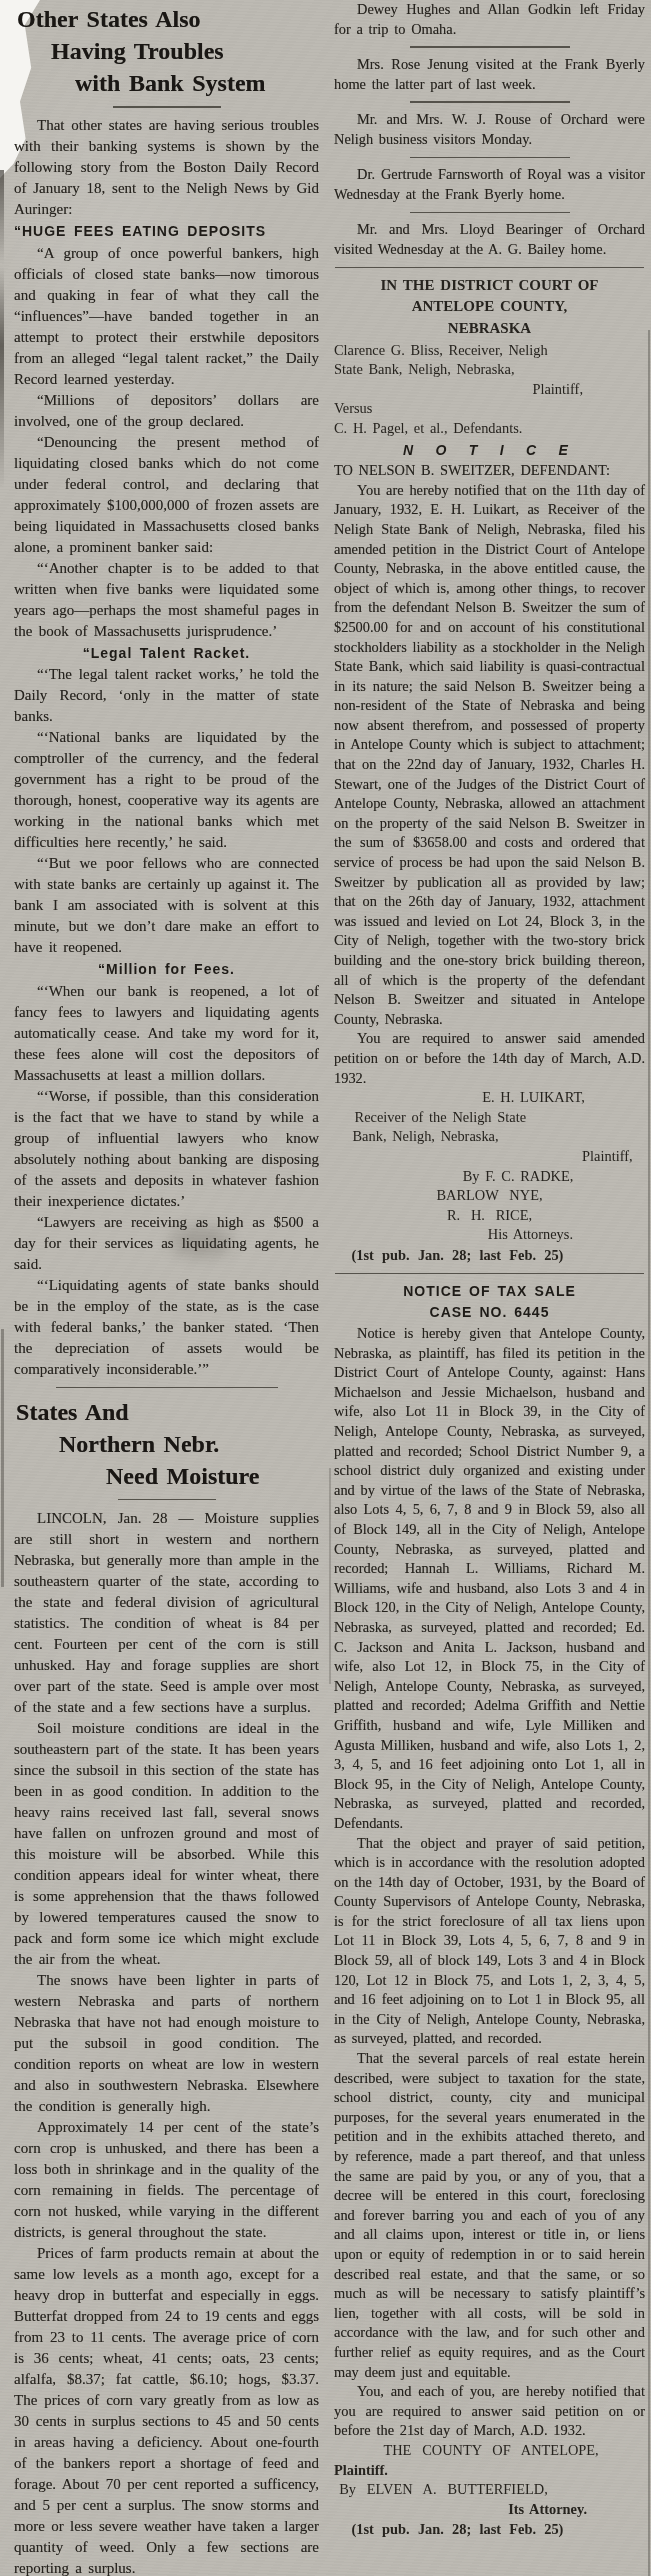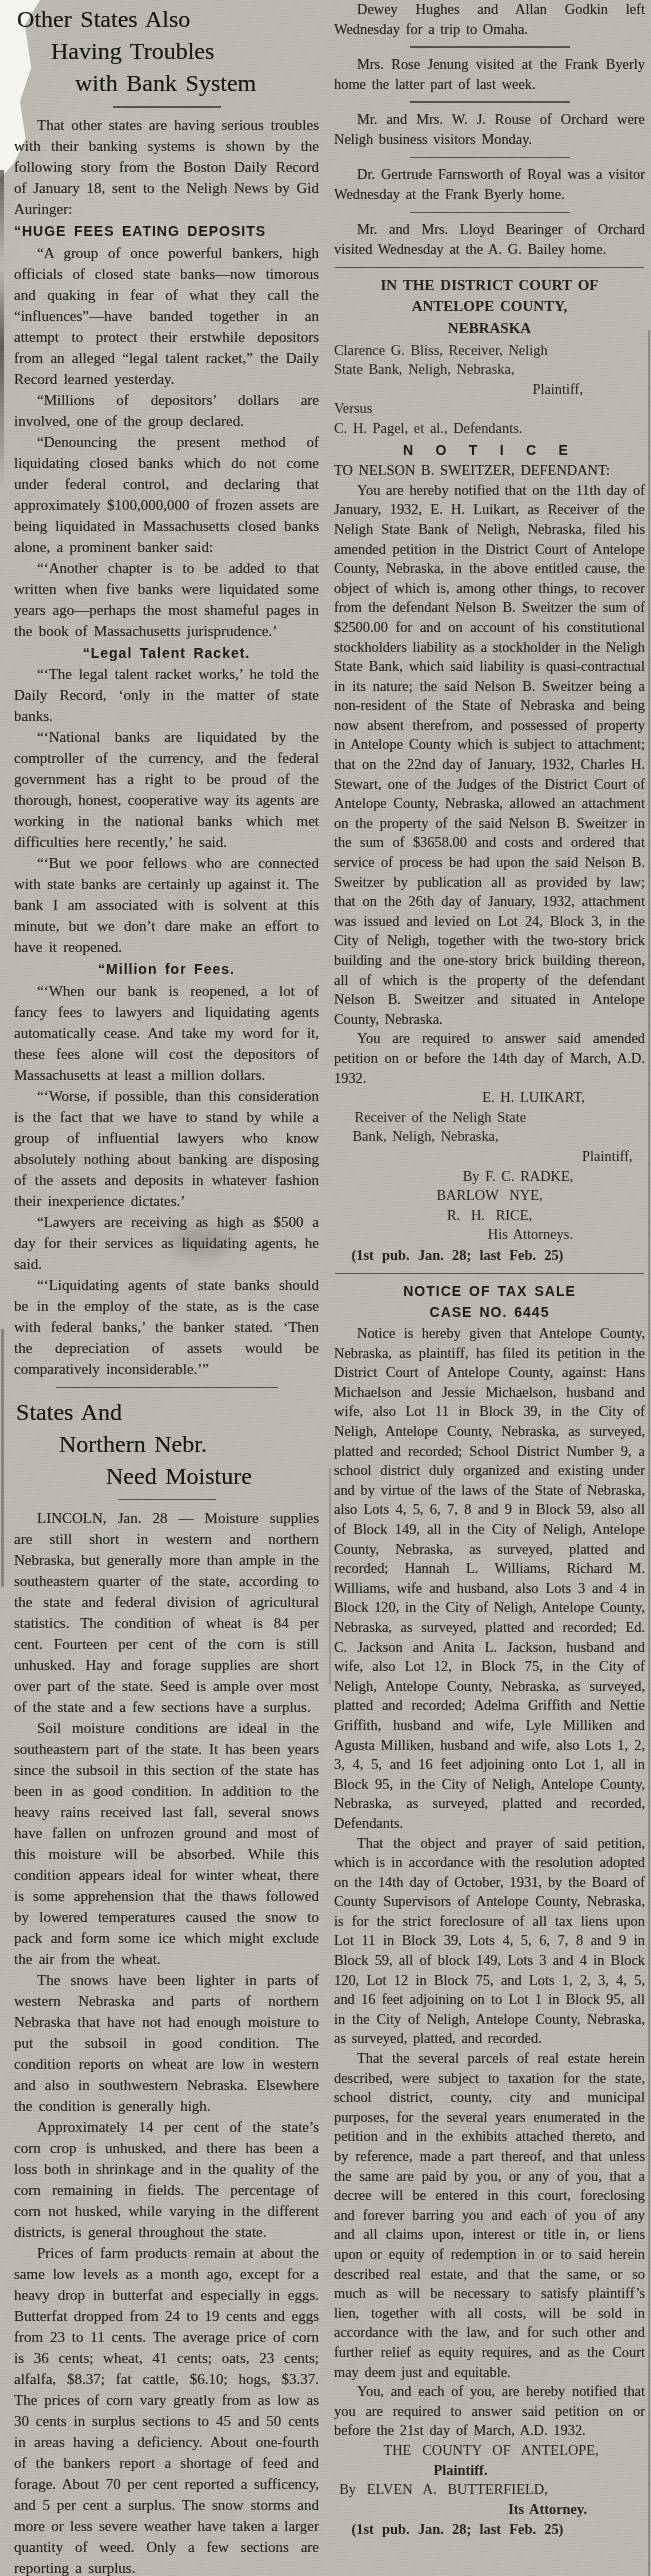--- a/index.html
+++ b/index.html
@@ -15,21 +15,21 @@
       radial-gradient(309px 258px at 50% 95%, rgba(110,104,96,.08), transparent 70%),
       repeating-linear-gradient(3deg, rgba(0,0,0,.015) 0 1.5px, rgba(255,255,255,.015) 1.5px 3.1px);
   }
   .col{position:absolute;top:0;}
   .col-left{left:14px;width:305px;font-size:15px;line-height:21px;word-spacing:2.6px;}
   .col-right{left:334px;width:311px;font-size:14.4px;line-height:19.6px;word-spacing:2.1px;}
   .para{margin:0;text-align:justify;text-indent:23px;
         text-shadow:0 0 0.5px rgba(38,35,30,.4);}
   .para.noindent{text-indent:0;}
   .headline{margin:3.1px 0 5.2px 0;}
-  .hl-line{font-weight:normal;font-size:24px;line-height:32px;white-space:nowrap;color:#1a1714;
+  .hl-line{font-weight:bold;font-size:24px;line-height:32px;white-space:nowrap;color:#1a1714;
            text-shadow:0 0 0.5px rgba(26,23,20,.5);}
   .subhead{font-family:"Liberation Sans","DejaVu Sans",sans-serif;font-weight:bold;
            font-size:14px;line-height:20.6px;letter-spacing:1px;margin:1px 0;color:#1e1b17;}
   .subhead.center{text-align:center;}
   .rule{height:1.5px;background:#3b3831;border:none;margin:7.2px auto;opacity:.8;}
   .rule.thin{height:1px;}
   .courthead{text-align:center;font-weight:bold;font-size:15px;line-height:21.6px;margin:3.1px 0 1px 0;}
   .legal-line{white-space:nowrap;}
   .publine{font-weight:bold;word-spacing:4.6px;margin:1px 0 3.1px 0;}
   
@@ -83,21 +83,21 @@
         <div class="hl-line" style="margin-left: 92px;">Need Moisture</div>
       </div>
       <div class="rule" style="width: 98px;"></div>
       <p class="para">LINCOLN, Jan. 28 — Moisture supplies are still short in western and northern Nebraska, but generally more than ample in the southeastern quarter of the state, according to the state and federal division of agricultural statistics. The condition of wheat is 84 per cent. Fourteen per cent of the corn is still unhusked. Hay and forage supplies are short over part of the state. Seed is ample over most of the state and a few sections have a surplus.</p>
       <p class="para">Soil moisture conditions are ideal in the southeastern part of the state. It has been years since the subsoil in this section of the state has been in as good condition. In addition to the heavy rains received last fall, several snows have fallen on unfrozen ground and most of this moisture will be absorbed. While this condition appears ideal for winter wheat, there is some apprehension that the thaws followed by lowered temperatures caused the snow to pack and form some ice which might exclude the air from the wheat.</p>
       <p class="para">The snows have been lighter in parts of western Nebraska and parts of northern Nebraska that have not had enough moisture to put the subsoil in good condition. The condition reports on wheat are low in western and also in southwestern Nebraska. Elsewhere the condition is generally high.</p>
       <p class="para">Approximately 14 per cent of the state’s corn crop is unhusked, and there has been a loss both in shrinkage and in the quality of the corn remaining in fields. The percentage of corn not husked, while varying in the different districts, is general throughout the state.</p>
       <p class="para">Prices of farm products remain at about the same low levels as a month ago, except for a heavy drop in butterfat and especially in eggs. Butterfat dropped from 24 to 19 cents and eggs from 23 to 11 cents. The average price of corn is 36 cents; wheat, 41 cents; oats, 23 cents; alfalfa, $8.37; fat cattle, $6.10; hogs, $3.37. The prices of corn vary greatly from as low as 30 cents in surplus sections to 45 and 50 cents in areas having a deficiency. About one-fourth of the bankers report a shortage of feed and forage. About 70 per cent reported a sufficency, and 5 per cent a surplus. The snow storms and more or less severe weather have taken a larger quantity of weed. Only a few sections are reporting a surplus.</p>
     </div>
   <div class="col col-right">
-      <p class="para">Dewey Hughes and Allan Godkin left Wednesday for a trip to Omaha.</p>
+      <p class="para">Dewey Hughes and Allan Godkin left Friday for a trip to Omaha.</p>
       <div class="rule" style="width: 160px;"></div>
       <p class="para">Mrs. Rose Jenung visited at the Frank Byerly home the latter part of last week.</p>
       <div class="rule" style="width: 160px;"></div>
       <p class="para">Mr. and Mrs. W. J. Rouse of Orchard were Neligh business visitors Monday.</p>
       <div class="rule" style="width: 160px;"></div>
       <p class="para">Dr. Gertrude Farnsworth of Royal was a visitor Wednesday at the Frank Byerly home.</p>
       <div class="rule" style="width: 160px;"></div>
       <p class="para">Mr. and Mrs. Lloyd Bearinger of Orchard visited Wednesday at the A. G. Bailey home.</p>
       <div class="rule thin" style="width: 309px;"></div>
       <div class="courthead">
@@ -105,21 +105,21 @@
         <div>ANTELOPE COUNTY,</div>
         <div>NEBRASKA</div>
       </div>
       <div>
         <div class="legal-line" style="text-align: left; padding-left: 0px;">Clarence G. Bliss, Receiver, Neligh</div>
         <div class="legal-line" style="text-align: left; padding-left: 0px;">State Bank, Neligh, Nebraska,</div>
         <div class="legal-line" style="text-align: right; padding-right: 62px;">Plaintiff,</div>
         <div class="legal-line" style="text-align: left; padding-left: 0px;">Versus</div>
         <div class="legal-line" style="text-align: left; padding-left: 0px;">C. H. Pagel, et al., Defendants.</div>
       </div>
-      <div class="subhead center" style="letter-spacing: 8.2px;">N O T I C E</div>
+      <div class="subhead center" style="letter-spacing: 8.2px; font-style: italic;">N O T I C E</div>
       <p class="para noindent">TO NELSON B. SWEITZER, DEFENDANT:</p>
       <p class="para">You are hereby notified that on the 11th day of January, 1932, E. H. Luikart, as Receiver of the Neligh State Bank of Neligh, Nebraska, filed his amended petition in the District Court of Antelope County, Nebraska, in the above entitled cause, the object of which is, among other things, to recover from the defendant Nelson B. Sweitzer the sum of $2500.00 for and on account of his constitutional stockholders liability as a stockholder in the Neligh State Bank, which said liability is quasi-contractual in its nature; the said Nelson B. Sweitzer being a non-resident of the State of Nebraska and being now absent therefrom, and possessed of property in Antelope County which is subject to attachment; that on the 22nd day of January, 1932, Charles H. Stewart, one of the Judges of the District Court of Antelope County, Nebraska, allowed an attachment on the property of the said Nelson B. Sweitzer in the sum of $3658.00 and costs and ordered that service of process be had upon the said Nelson B. Sweitzer by publication all as provided by law; that on the 26th day of January, 1932, attachment was issued and levied on Lot 24, Block 3, in the City of Neligh, together with the two-story brick building and the one-story brick building thereon, all of which is the property of the defendant Nelson B. Sweitzer and situated in Antelope County, Nebraska.</p>
       <p class="para">You are required to answer said amended petition on or before the 14th day of March, A.D. 1932.</p>
       <div>
         <div class="legal-line" style="text-align: center; padding-left: 88px;">E. H. LUIKART,</div>
         <div class="legal-line" style="text-align: left; padding-left: 20.6px;">Receiver of the Neligh State</div>
         <div class="legal-line" style="text-align: left; padding-left: 18.5px;">Bank, Neligh, Nebraska,</div>
         <div class="legal-line" style="text-align: right; padding-right: 12.4px;">Plaintiff,</div>
         <div class="legal-line" style="text-align: center; padding-left: 57px;">By F. C. RADKE,</div>
         <div class="legal-line" style="text-align: center; word-spacing: 7.2px;">BARLOW NYE,</div>
@@ -129,20 +129,20 @@
       <div class="publine" style="padding-left: 17.5px;">(1st pub. Jan. 28; last Feb. 25)</div>
       <div class="rule thin" style="width: 309px;"></div>
       <div class="subhead center">NOTICE OF TAX SALE</div>
       <div class="subhead center">CASE NO. 6445</div>
       <p class="para">Notice is hereby given that Antelope County, Nebraska, as plaintiff, has filed its petition in the District Court of Antelope County, against: Hans Michaelson and Jessie Michaelson, husband and wife, also Lot 11 in Block 39, in the City of Neligh, Antelope County, Nebraska, as surveyed, platted and recorded; School District Number 9, a school district duly organized and existing under and by virtue of the laws of the State of Nebraska, also Lots 4, 5, 6, 7, 8 and 9 in Block 59, also all of Block 149, all in the City of Neligh, Antelope County, Nebraska, as surveyed, platted and recorded; Hannah L. Williams, Richard M. Williams, wife and husband, also Lots 3 and 4 in Block 120, in the City of Neligh, Antelope County, Nebraska, as surveyed, platted and recorded; Ed. C. Jackson and Anita L. Jackson, husband and wife, also Lot 12, in Block 75, in the City of Neligh, Antelope County, Nebraska, as surveyed, platted and recorded; Adelma Griffith and Nettie Griffith, husband and wife, Lyle Milliken and Agusta Milliken, husband and wife, also Lots 1, 2, 3, 4, 5, and 16 feet adjoining onto Lot 1, all in Block 95, in the City of Neligh, Antelope County, Nebraska, as surveyed, platted and recorded, Defendants.</p>
       <p class="para">That the object and prayer of said petition, which is in accordance with the resolution adopted on the 14th day of October, 1931, by the Board of County Supervisors of Antelope County, Nebraska, is for the strict foreclosure of all tax liens upon Lot 11 in Block 39, Lots 4, 5, 6, 7, 8 and 9 in Block 59, all of block 149, Lots 3 and 4 in Block 120, Lot 12 in Block 75, and Lots 1, 2, 3, 4, 5, and 16 feet adjoining on to Lot 1 in Block 95, all in the City of Neligh, Antelope County, Nebraska, as surveyed, platted, and recorded.</p>
       <p class="para">That the several parcels of real estate herein described, were subject to taxation for the state, school district, county, city and municipal purposes, for the several years enumerated in the petition and in the exhibits attached thereto, and by reference, made a part thereof, and that unless the same are paid by you, or any of you, that a decree will be entered in this court, foreclosing and forever barring you and each of you of any and all claims upon, interest or title in, or liens upon or equity of redemption in or to said herein described real estate, and that the same, or so much as will be necessary to satisfy plaintiff’s lien, together with all costs, will be sold in accordance with the law, and for such other and further relief as equity requires, and as the Court may deem just and equitable.</p>
       <p class="para">You, and each of you, are hereby notified that you are required to answer said petition on or before the 21st day of March, A.D. 1932.</p>
       <div>
         <div class="legal-line" style="text-align: center; padding-left: 3.1px; word-spacing: 7.2px;">THE COUNTY OF ANTELOPE,</div>
-        <div class="legal-line" style="text-align: center; padding-right: 58px; font-weight: bold;">Plaintiff.</div>
+        <div class="legal-line" style="text-align: left; padding-right: 58px; font-weight: bold;">Plaintiff.</div>
         <div class="legal-line" style="text-align: left; padding-left: 5.2px; word-spacing: 7.2px;">By ELVEN A. BUTTERFIELD,</div>
         <div class="legal-line" style="text-align: right; padding-right: 58px; font-weight: bold;">Its Attorney.</div>
       </div>
       <div class="publine" style="padding-left: 17.5px;">(1st pub. Jan. 28; last Feb. 25)</div>
     </div>
 </div>
 
 
 </body></html>

